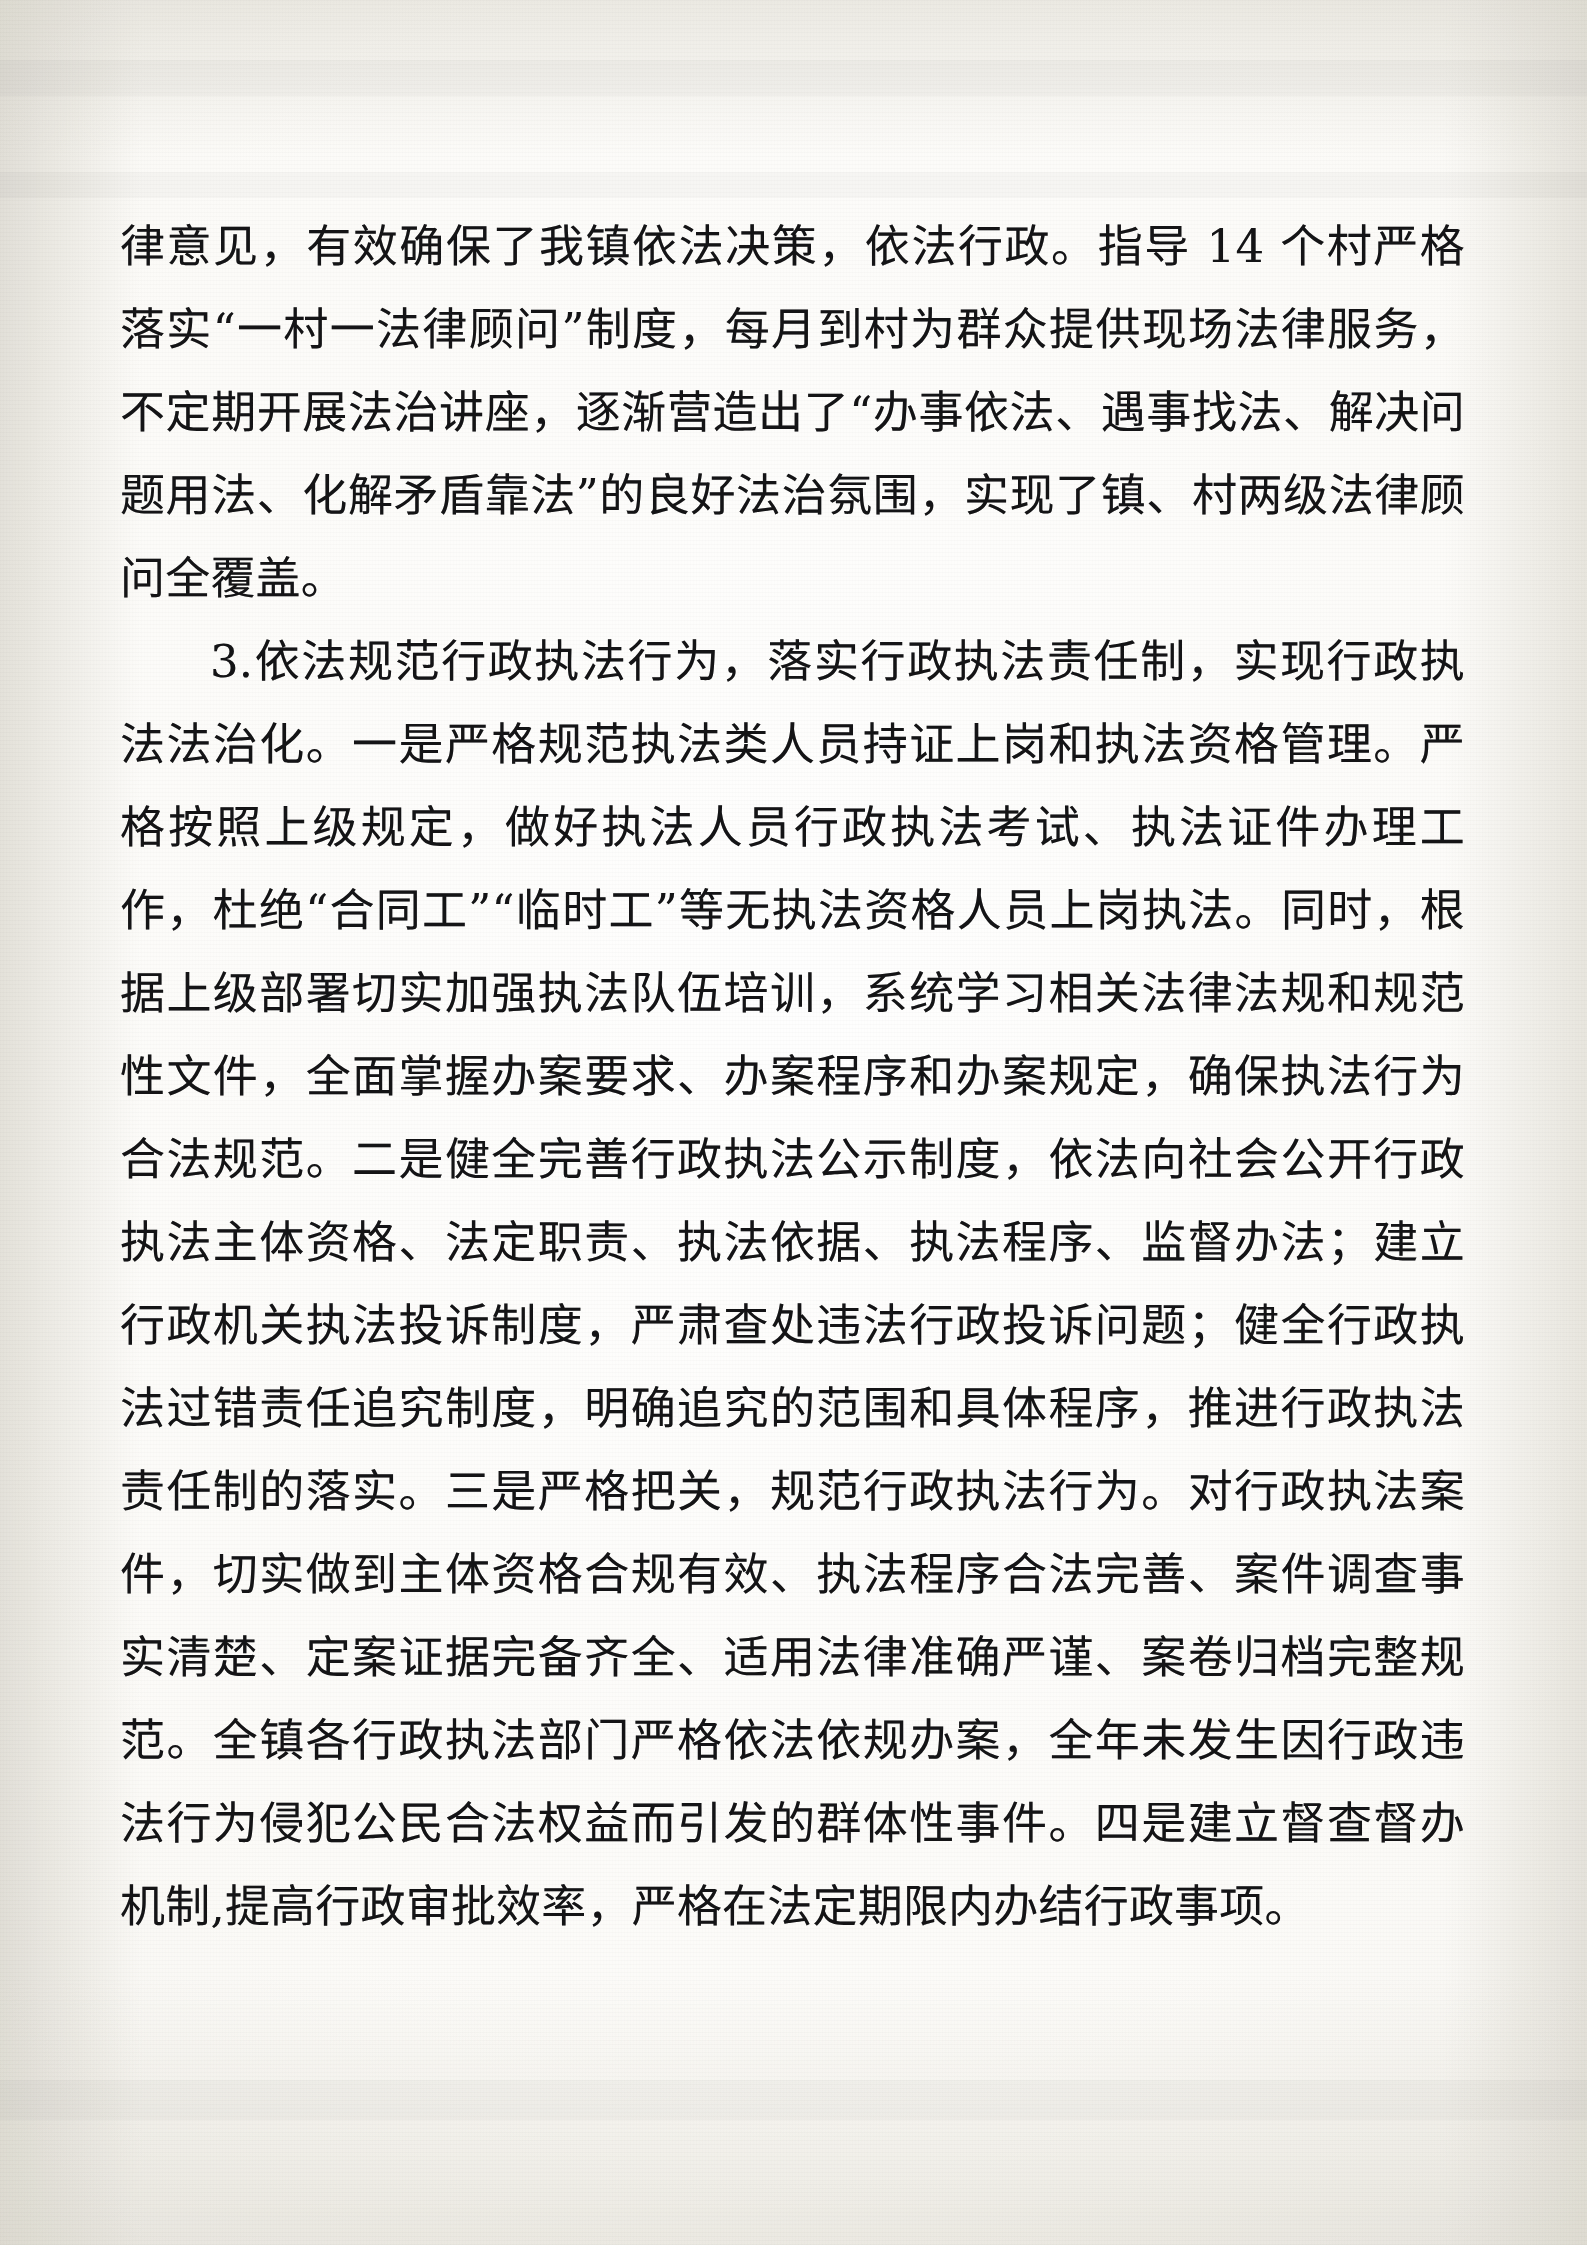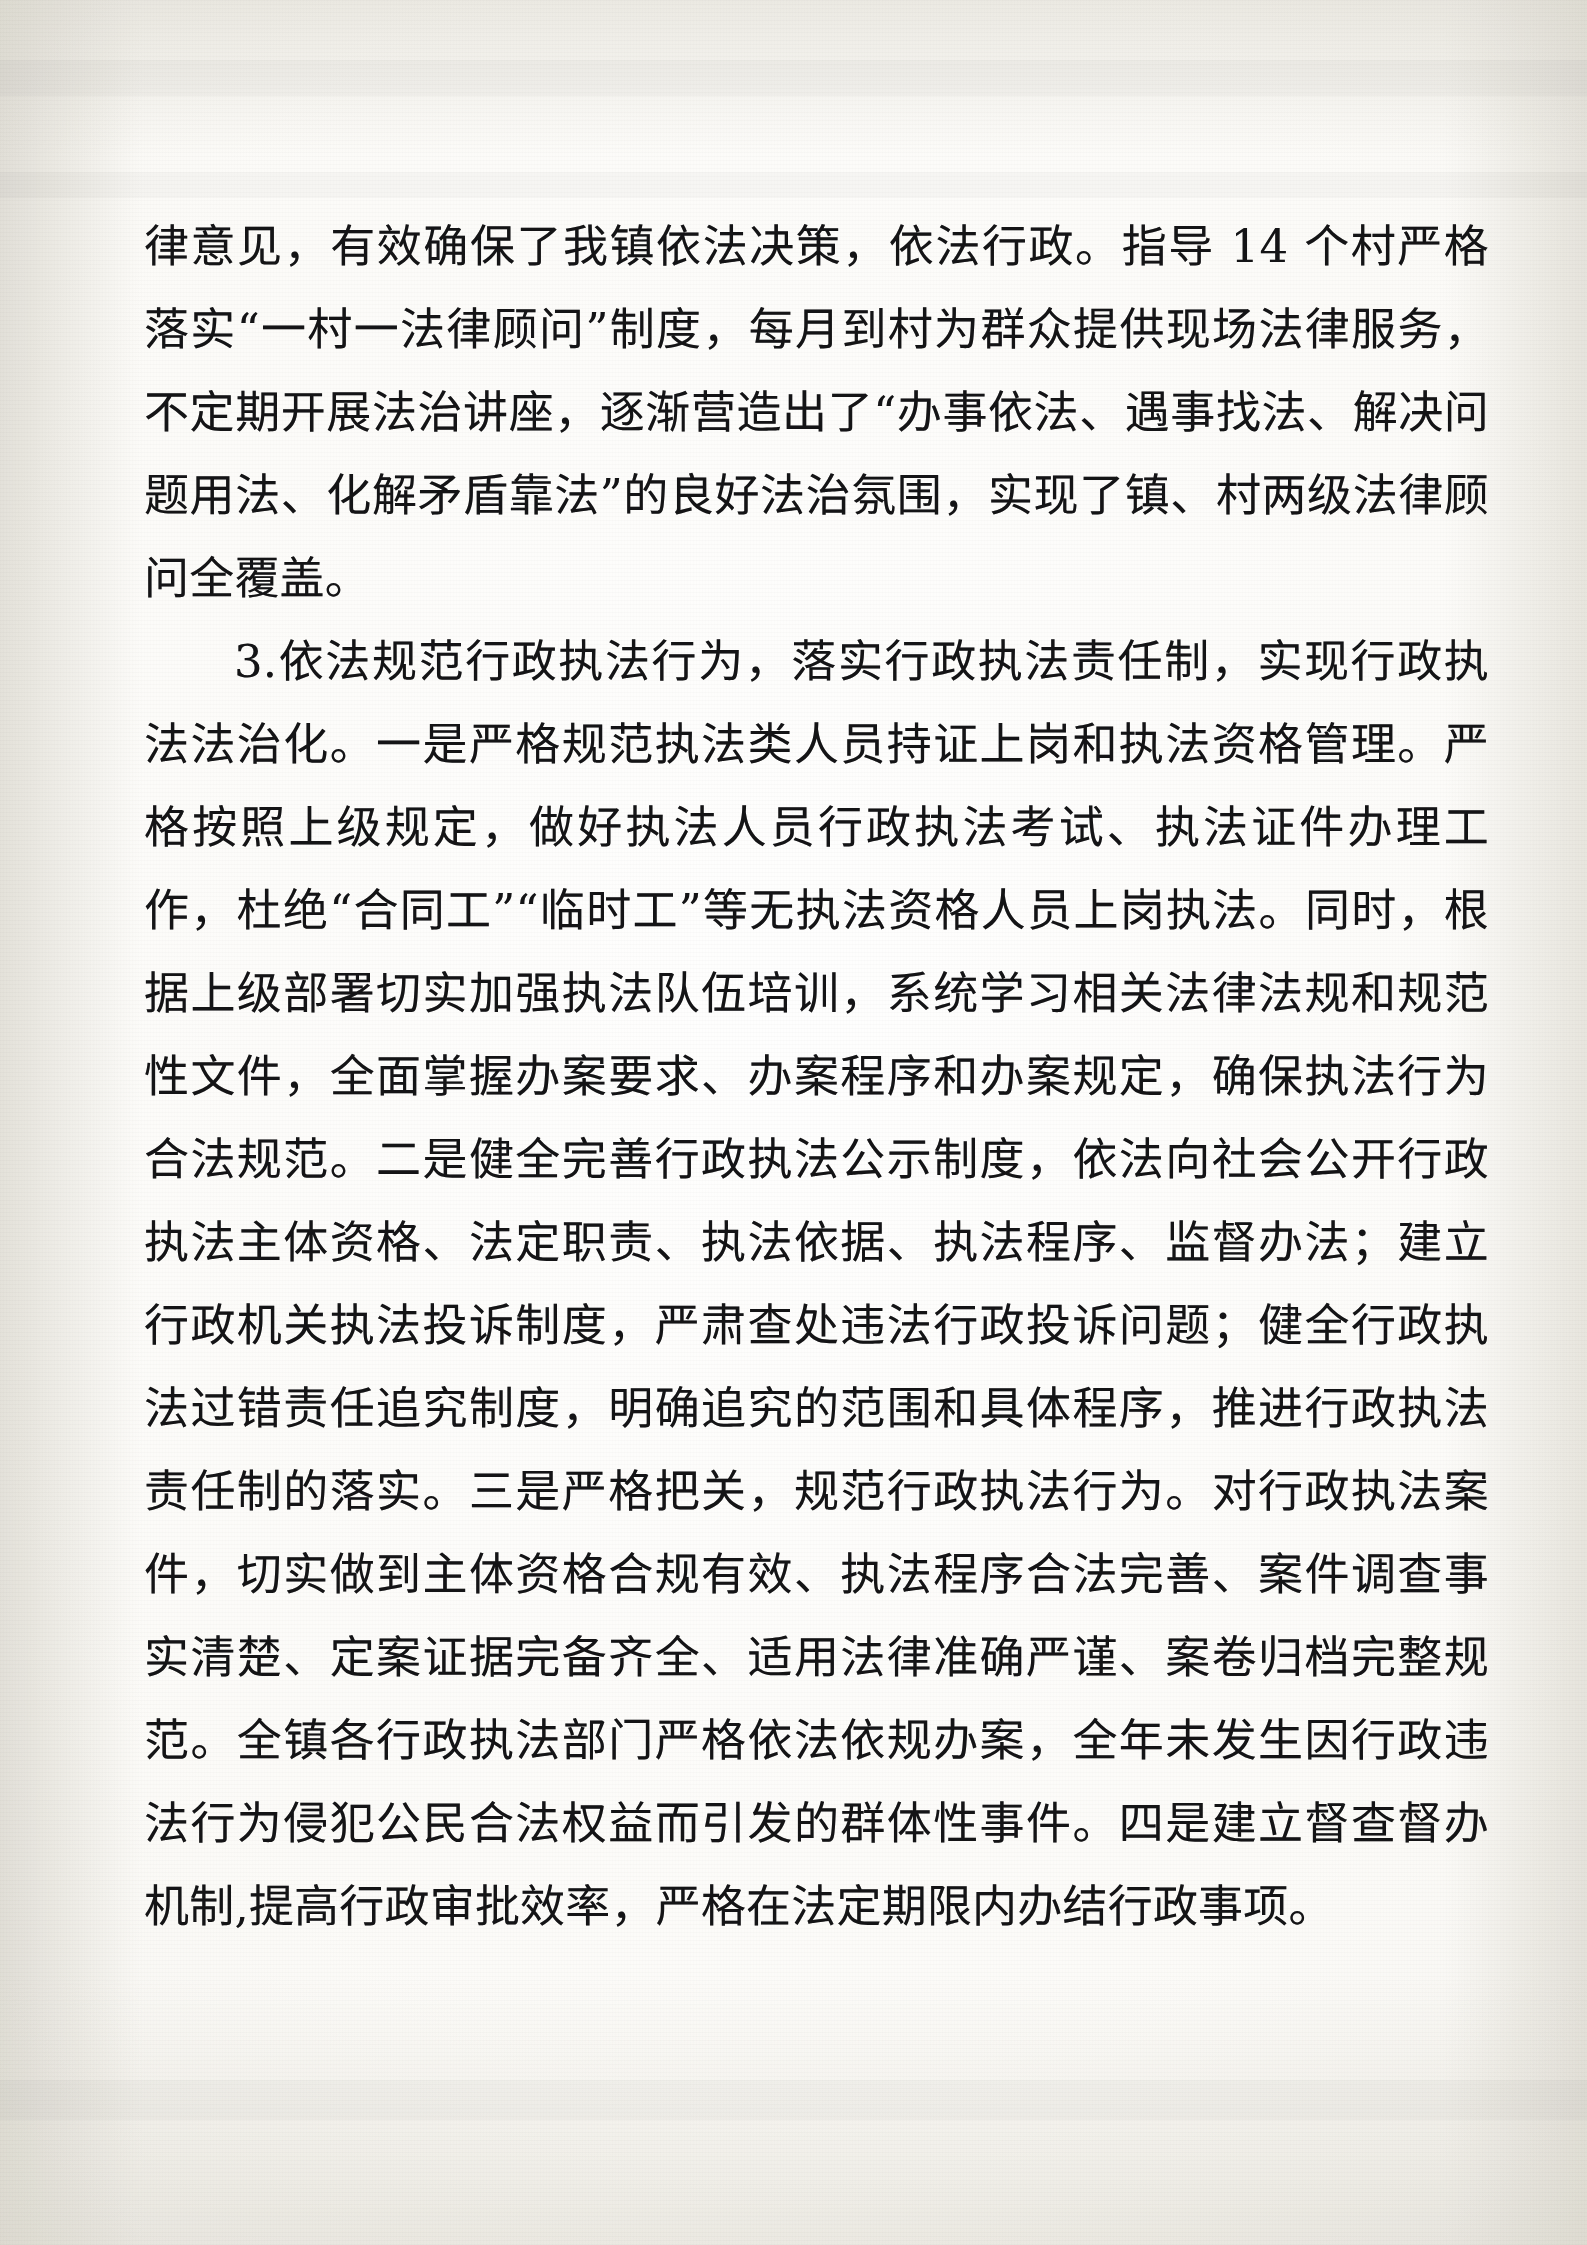--- a/index.html
+++ b/index.html
@@ -116,21 +116,20 @@
     text-indent: 2em;
   }
 
   
   .para { text-align-last: left; }
 
   
   .doc-body {
     filter: contrast(1.04) saturate(0.9);
     text-shadow: 0 0 0.4px rgba(20,20,22,0.35);
-    margin-left: 24px;
   }
 
   
   .footer-zone {
     position: absolute;
     left: 0;
     right: 0;
     bottom: 0;
     height: 180px;
   }

